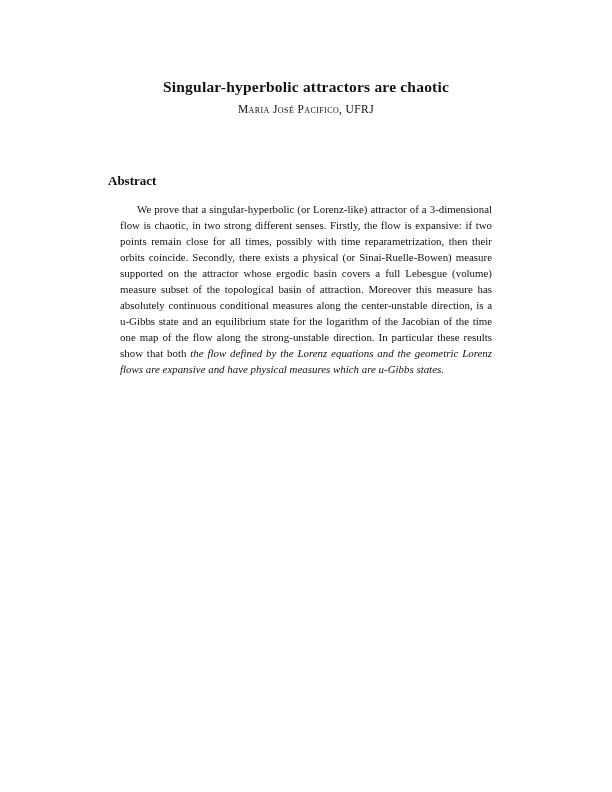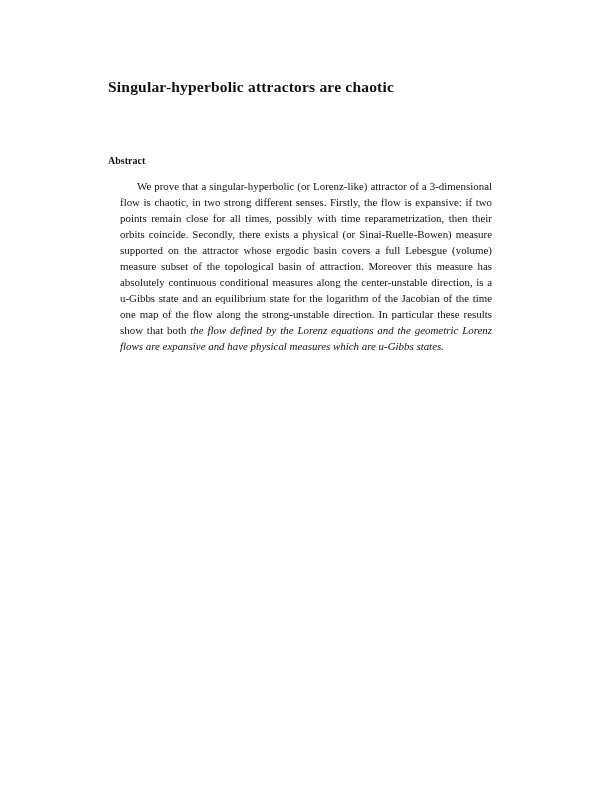--- a/index.html
+++ b/index.html
@@ -19,20 +19,21 @@
   .content {
     position: absolute;
     left: 108px;
     top: 78px;
     width: 396px;
   }
   .title {
     font-family: "Liberation Serif", "DejaVu Serif", serif;
     font-weight: bold;
     font-size: 15.5px;
+    text-align: center;
     letter-spacing: 0.2px;
     margin: 0 0 6px 0;
     line-height: 1.2;
   }
   .author {
     text-align: center;
     font-size: 10.5px;
     margin: 0;
     letter-spacing: 0.3px;
   }
@@ -40,21 +41,21 @@
   .sc {
     font-variant: small-caps;
     font-size: 11.5px;
     letter-spacing: 0.4px;
   }
   .abstract-wrap {
     margin-top: 58px;
   }
   .abstract-head {
     font-weight: bold;
-    font-size: 10px;
+    font-size: 13px;
     margin: 0 0 1px 0;
   }
   .abstract-body {
     font-size: 10.9px;
     line-height: 1.47;
     text-align: justify;
     text-justify: inter-word;
     margin: 12px;
     hyphens: manual;
   }
@@ -67,20 +68,23 @@
   }
 </style>
 </head>
 <body>
 
 <div class="page">
   <div class="content">
 
     <h1 class="title">Singular-hyperbolic attractors are chaotic</h1>
 
+    <p class="author">
+      <span class="sc">Maria José Pacifico, UFRJ</span>
+    </p>
 
     <div class="abstract-wrap">
       <div class="abstract-head">Abstract</div>
       <p class="abstract-body"><span class="indent"></span><span>We prove that a singular-hyperbolic (or Lorenz-like) attractor of a 3-dimensional flow is chaotic, in two strong different senses. Firstly, the flow is expansive: if two points remain close for all times, possibly with time reparametrization, then their orbits coincide. Secondly, there exists a physical (or Sinai-Ruelle-Bowen) measure supported on the attractor whose ergodic basin covers a full Lebesgue (volume) measure subset of the topological basin of attraction. Moreover this measure has absolutely continuous conditional measures along the center-unstable direction, is a u-Gibbs state and an equilibrium state for the logarithm of the Jacobian of the time one map of the flow along the strong-unstable direction. In particular these results show that both </span><span class="it">the flow defined by the Lorenz equations and the geometric Lorenz flows are expansive and have physical measures which are u-Gibbs states</span><span class="it">.</span></p>
     </div>
 
   </div>
 </div>
 
 </body></html>

